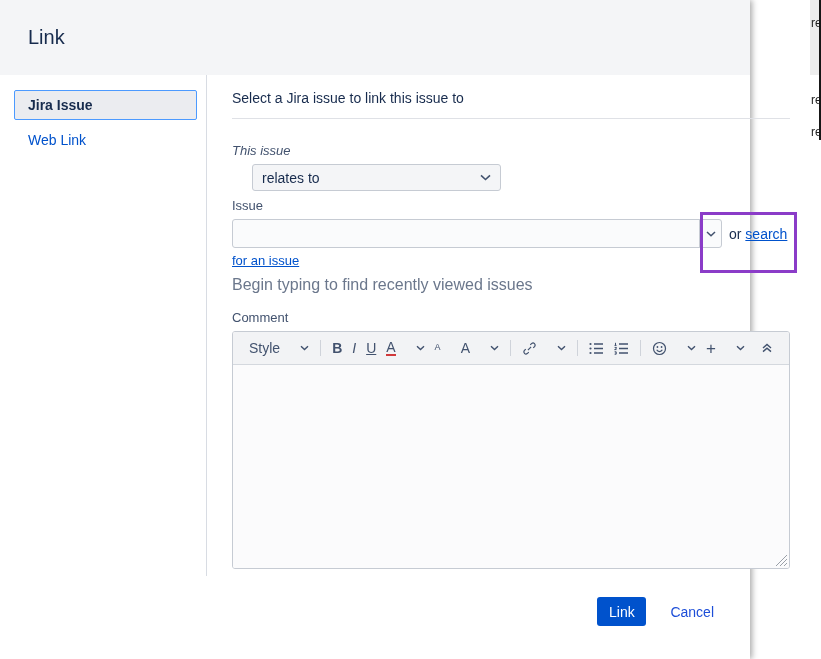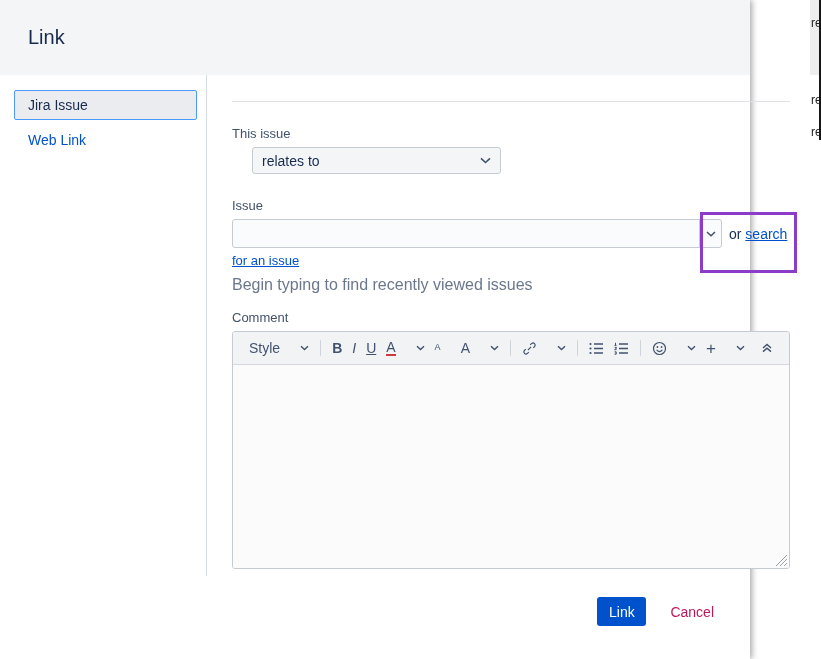--- a/index.html
+++ b/index.html
@@ -18,31 +18,31 @@
   .modal { position:absolute; left:0; top:0; width:750px; height:659px; background:#ffffff;
            box-shadow:2px 0 6px rgba(0,0,0,0.35); }
   .modal-header { height:75px; background:#f4f5f7; display:flex; align-items:center; padding-left:28px; }
   .modal-title { font-size:20px; font-weight:500; color:#172b4d; }
 
   .modal-body { display:flex; height:501px; }
   .sidebar { width:207px; border-right:1px solid #d8dce3; padding-top:15px; flex:none; }
   .sidebar-item-selected {
     margin:0 9px 0 14px; height:30px; display:flex; align-items:center; padding-left:13px;
     background:#ebecf0; border:1px solid #4c9aff; border-radius:2px;
-    font-size:14px; font-weight:normal; color:#172b4d; cursor:pointer;
+    font-size:14px; font-weight:bold; color:#172b4d; cursor:pointer;
   }
   .sidebar-item-link { margin:12px 0 0 28px; font-size:14px; color:#0052cc; cursor:pointer; }
 
   .content { flex:1; padding:15px 20px 0 25px; }
   .description { font-size:14px; color:#172b4d; line-height:17px; }
   .divider { border:none; border-top:1px solid #dfe1e6; margin:11px 0 0 0; }
 
   .field-label { font-size:13px; color:#42526e; line-height:15px; }
-  .lbl-this-issue { margin-top:24px; }
-  .lbl-issue { margin-top:24px; }
+  .lbl-this-issue { margin-top:24px;font-style:italic; }
+  .lbl-issue { margin-top:7px; }
   .lbl-comment { margin-top:16px; }
 
   .select-box {
     margin-top:6px; width:249px; height:27px; background:#f4f5f7;
     border:1px solid #c6cbd3; border-radius:3px; display:flex; align-items:center;
     justify-content:space-between; padding:0 9px; font-size:14px; color:#172b4d; cursor:pointer;margin-left:20px;
   }
 
   .issue-row { margin-top:6px; display:flex; align-items:center; }
   .issue-input-wrap { width:490px; height:29px; background:#fafbfc; border:1px solid #c6cbd3;
@@ -68,21 +68,21 @@
   .font-small { font-size:9px; align-self:flex-start; margin-top:2px; }
   .tb-plus { font-size:17px; line-height:17px; }
   .tb-spacer { flex:1; }
   .textarea { height:203px; background:#fbfbfc; position:relative; cursor:text; }
   .resize-grip { position:absolute; right:2px; bottom:2px; }
 
   .modal-footer { height:83px; display:flex; justify-content:flex-end; align-items:center;
     padding-right:36px; padding-bottom:12px; }
   .btn-primary { background:#0052cc; color:#ffffff; border:none; border-radius:3px;
     font-size:14px; font-family:"Liberation Sans", sans-serif; width:49px; height:29px; cursor:pointer; }
-  .cancel-link { margin-left:24px; font-size:14px; color:#be185d; cursor:pointer; }
+  .cancel-link { margin-left:24px; font-size:14px; color:#1d4ed8; cursor:pointer; }
 
   .annotation-box { position:absolute; left:700px; top:212px; width:97px; height:61px;
     border:3px solid #8b3cc8; pointer-events:none; }
 
   svg { display:block; }
 </style>
 </head>
 <body>
 
 <div class="bg-strip">
@@ -103,20 +103,21 @@
     <div class="sidebar">
       <div class="sidebar-item-selected">
         <span>Jira Issue</span>
       </div>
       <div class="sidebar-item-link">
         <span>Web Link</span>
       </div>
     </div>
 
     <div class="content">
+      <div class="description">Select a Jira issue to link this issue to</div>
       <hr class="divider">
 
       <div class="field-label lbl-this-issue">This issue</div>
       <div class="select-box">
         <span>relates to</span>
         <span>
           <svg width="11" height="7" viewBox="0 0 11 7">
               <path d="M1 1.3 L5.5 5.5 L10 1.3" fill="none" stroke="#42526e" stroke-width="1.6"></path>
             </svg>
         </span>

